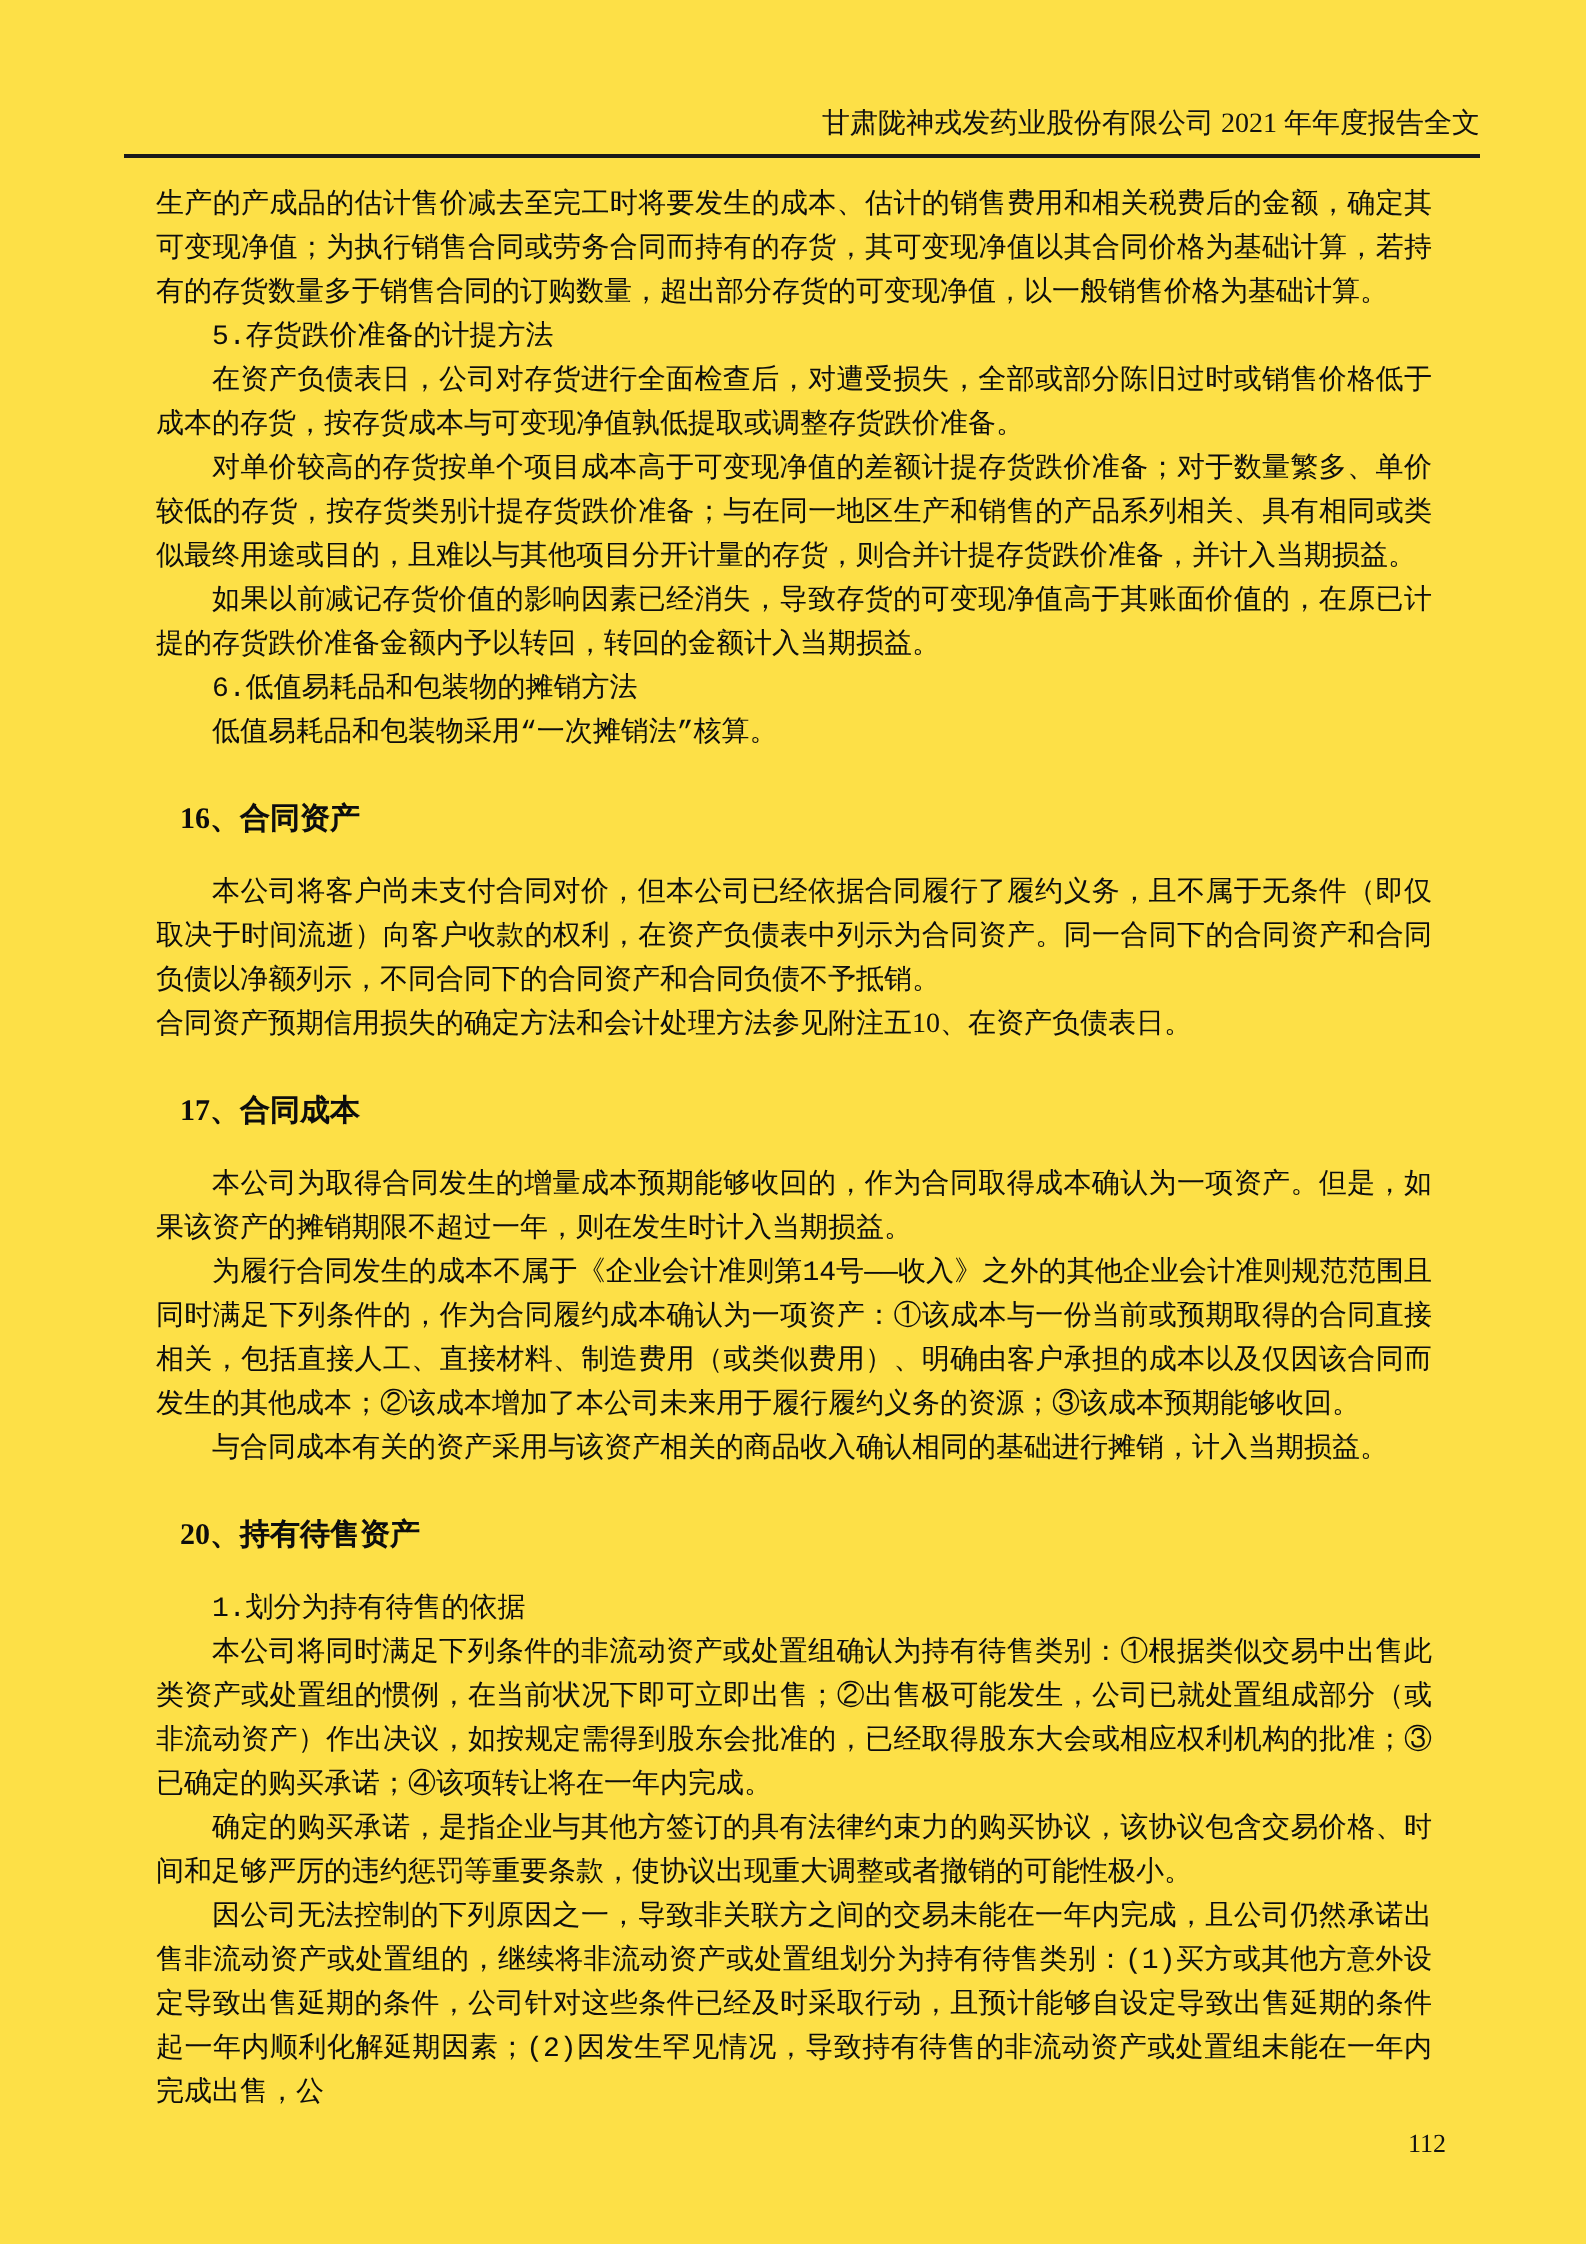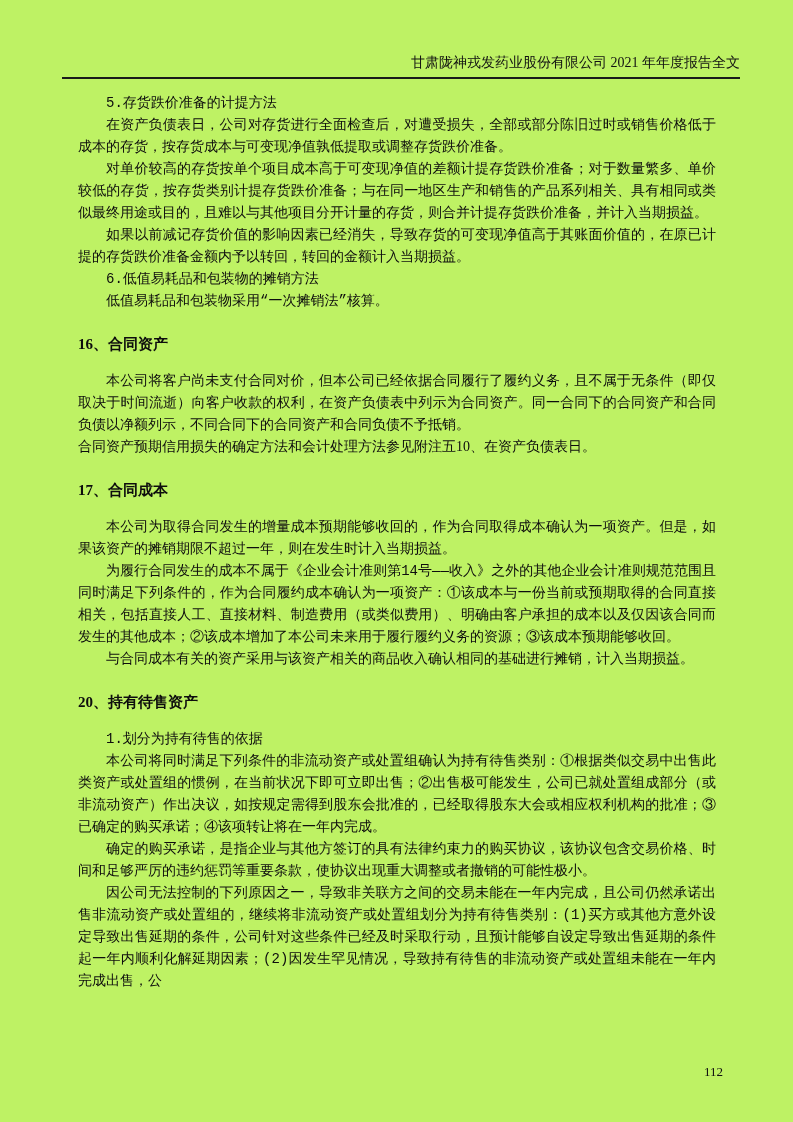--- a/index.html
+++ b/index.html
@@ -4,21 +4,21 @@
 <style>
   html, body {
     margin: 0;
     padding: 0;
     background: #ffffff;
   }
   .page {
     position: relative;
     width: 793px;
     height: 1122px;
-    background: #bef264;
+    background: #fde047;
     overflow: hidden;
     font-family: "Liberation Serif", "DejaVu Serif", serif;
     color: #111111;
   }
   .header {
     position: absolute;
     top: 54px;
     left: 62px;
     right: 53px;
     text-align: right;
@@ -43,21 +43,21 @@
     padding: 0;
   }
   .content p.body-indent {
     text-indent: 2em;
     font-family: Liberation Mono, monospace;
   }
   .content p.heading {
     font-weight: bold;
     font-size: 15px;
     line-height: 28px;
-    margin: 18px 0 12px 0;
+    margin: 18px 0 12px 12px;
     text-align: left;
     text-indent: 0;
   }
   .footer {
     position: absolute;
     top: 1064px;
     right: 70px;
     font-size: 13px;
     color: #111111;
     font-family: Liberation Serif, serif;
@@ -65,20 +65,21 @@
 </style>
 </head>
 <body>
 
 <div class="page">
   <div class="header">
     <span>甘肃陇神戎发药业股份有限公司 2021 年年度报告全文</span>
   </div>
 
   <div class="content" id="doc-content">
+      <p class="body">生产的产成品的估计售价减去至完工时将要发生的成本、估计的销售费用和相关税费后的金额，确定其可变现净值；为执行销售合同或劳务合同而持有的存货，其可变现净值以其合同价格为基础计算，若持有的存货数量多于销售合同的订购数量，超出部分存货的可变现净值，以一般销售价格为基础计算。</p>
       <p class="body-indent">5.存货跌价准备的计提方法</p>
       <p class="body-indent">在资产负债表日，公司对存货进行全面检查后，对遭受损失，全部或部分陈旧过时或销售价格低于成本的存货，按存货成本与可变现净值孰低提取或调整存货跌价准备。</p>
       <p class="body-indent">对单价较高的存货按单个项目成本高于可变现净值的差额计提存货跌价准备；对于数量繁多、单价较低的存货，按存货类别计提存货跌价准备；与在同一地区生产和销售的产品系列相关、具有相同或类似最终用途或目的，且难以与其他项目分开计量的存货，则合并计提存货跌价准备，并计入当期损益。</p>
       <p class="body-indent">如果以前减记存货价值的影响因素已经消失，导致存货的可变现净值高于其账面价值的，在原已计提的存货跌价准备金额内予以转回，转回的金额计入当期损益。</p>
       <p class="body-indent">6.低值易耗品和包装物的摊销方法</p>
       <p class="body-indent">低值易耗品和包装物采用“一次摊销法”核算。</p>
       <p class="heading">16、合同资产</p>
       <p class="body-indent">本公司将客户尚未支付合同对价，但本公司已经依据合同履行了履约义务，且不属于无条件（即仅取决于时间流逝）向客户收款的权利，在资产负债表中列示为合同资产。同一合同下的合同资产和合同负债以净额列示，不同合同下的合同资产和合同负债不予抵销。</p>
       <p class="body">合同资产预期信用损失的确定方法和会计处理方法参见附注五10、在资产负债表日。</p>
       <p class="heading">17、合同成本</p>

